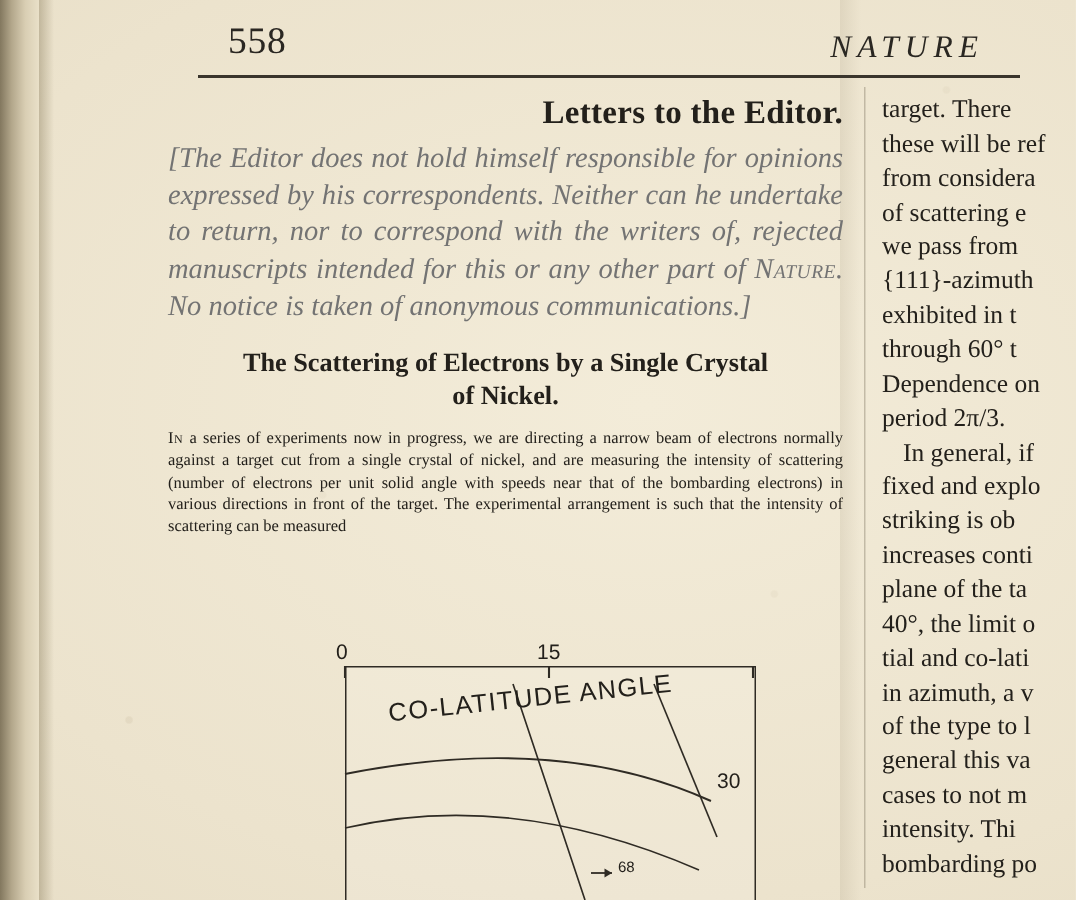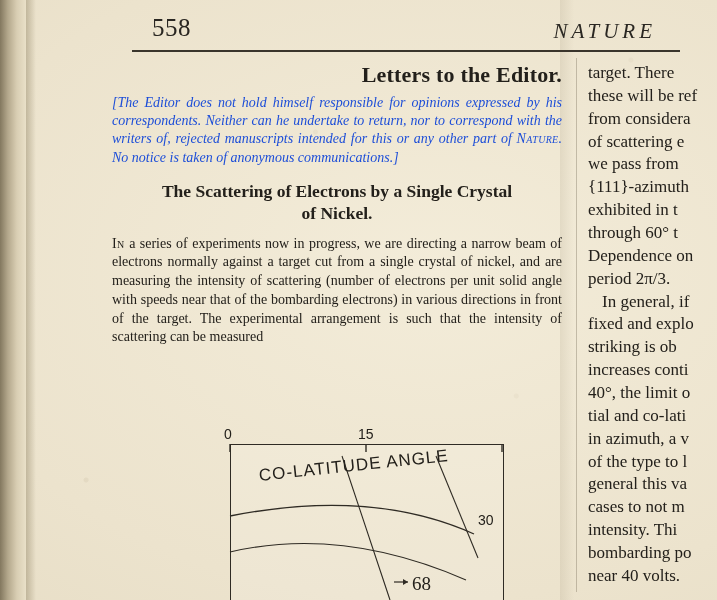--- a/index.html
+++ b/index.html
@@ -104,46 +104,46 @@
     margin: 0 0 6px 0;
     font-size: 22px;
     font-weight: 700;
     text-align: right;
     letter-spacing: .2px;
     color: #23201b;
   }
 
   .editor-note {
     margin: 4px 0 14px 0;
-    font-size: 14px;
+    font-size: 19px;
     font-style: italic;
     line-height: 1.30;
     text-align: justify;
     text-align-last: left;
-    color: #1d4ed8;
+    color: #737373;
   }
   .editor-note .sc {
     font-variant: small-caps;
     font-style: italic;
     letter-spacing: .3px;
   }
 
   h2.article-title {
     margin: 10px 0 10px 0;
     font-size: 17.5px;
     font-weight: 700;
     text-align: center;
     line-height: 1.25;
     color: #23201b;
   }
   h2.article-title .line2 { display: block; }
 
   p.body {
     margin: 0;
-    font-size: 14px;
+    font-size: 11px;
     line-height: 1.34;
     text-align: justify;
     text-align-last: left;
     color: #23201b;
   }
   p.body .dropcaps {
     font-variant: small-caps;
     letter-spacing: .4px;
   }
 
@@ -184,22 +184,22 @@
     letter-spacing: 1px;
     color: #23201b;
     transform: rotate(-6deg);
     transform-origin: left top;
   }
   #fig-caption-arc span {
     display: inline-block;
   }
   .val-label {
     position: absolute;
-    font-size: 19px;
-    font-family: Liberation Serif, serif;
+    font-size: 10px;
+    font-family: Liberation Sans, sans-serif;
     color: #23201b;
   }
   svg#fig-svg {
     position: absolute;
     left: 0; top: 0;
     width: 290px; height: 170px;
     overflow: visible;
   }
   
   #crease {
@@ -248,20 +248,21 @@
     <div class="rcol-line">we pass from</div>
     <div class="rcol-line">{111}-azimuth</div>
     <div class="rcol-line">exhibited in t</div>
     <div class="rcol-line">through 60° t</div>
     <div class="rcol-line">Dependence on</div>
     <div class="rcol-line">period 2π/3.</div>
     <div class="rcol-line indent">In general, if</div>
     <div class="rcol-line">fixed and explo</div>
     <div class="rcol-line">striking is ob</div>
     <div class="rcol-line">increases conti</div>
+    <div class="rcol-line">plane of the ta</div>
     <div class="rcol-line">40°, the limit o</div>
     <div class="rcol-line">tial and co-lati</div>
     <div class="rcol-line">in azimuth, a v</div>
     <div class="rcol-line">of the type to l</div>
     <div class="rcol-line">general  this va</div>
     <div class="rcol-line">cases  to  not  m</div>
     <div class="rcol-line">intensity.  Thi</div>
     <div class="rcol-line">bombarding po</div>
     <div class="rcol-line">near 40 volts.</div>
   </div>

